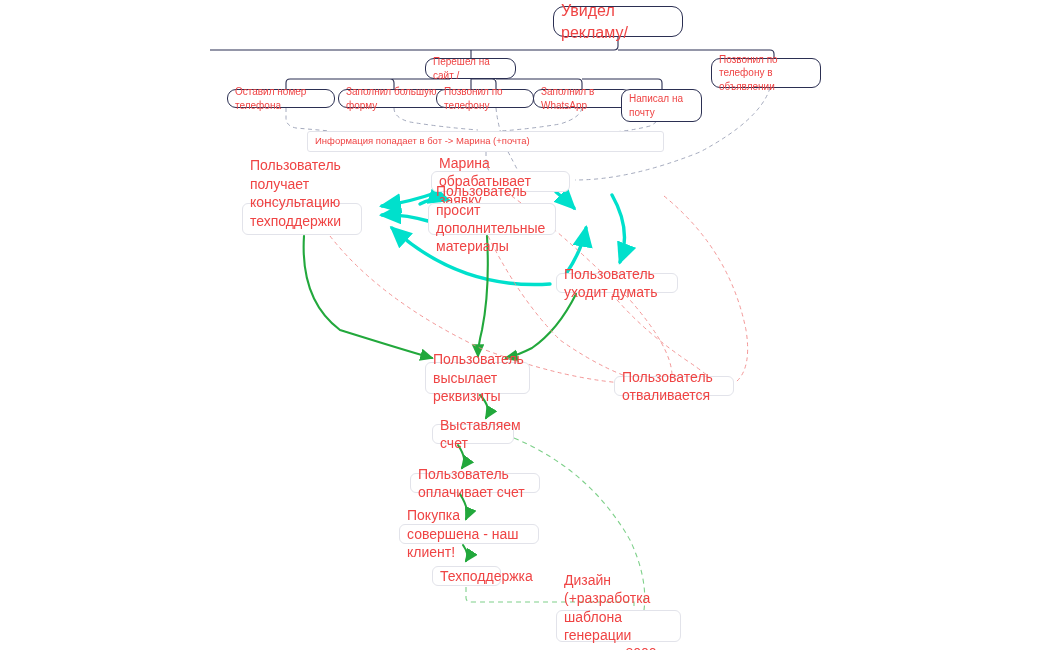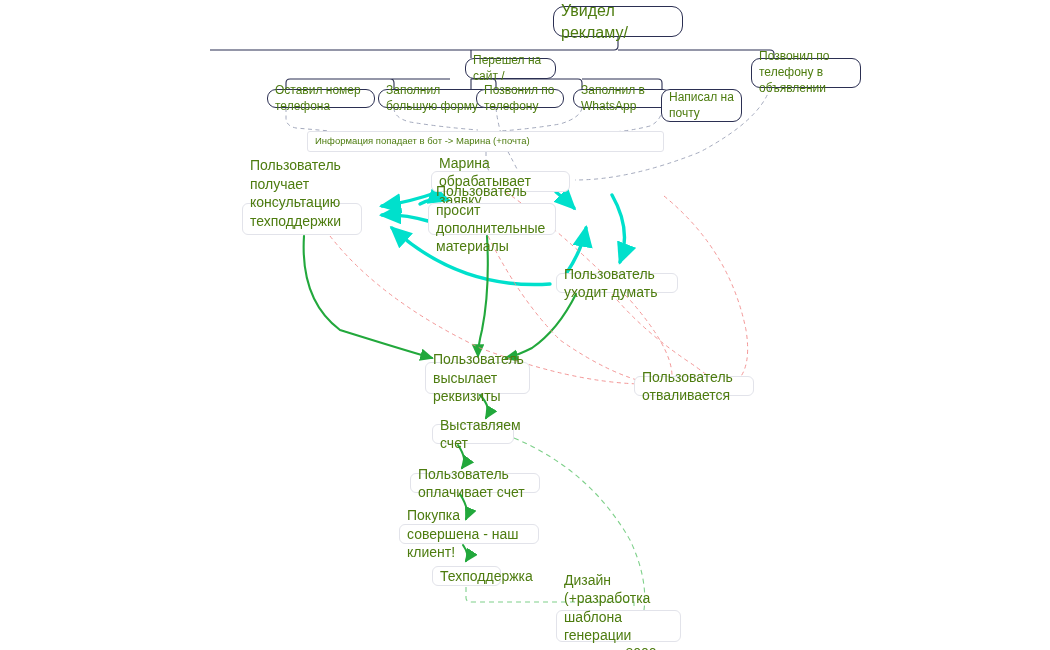--- a/index.html
+++ b/index.html
@@ -22,35 +22,34 @@
     left: 0;
     top: 0;
     width: 1050px;
     height: 650px;
     pointer-events: none;
   }
   .node {
     position: absolute;
     box-sizing: border-box;
     background: #ffffff;
-    color: #4d7c0f;
+    color: #ef4444;
     display: flex;
     align-items: center;
     border-radius: 6px;
     padding: 4px 7px;
     line-height: 1.32;
     white-space: pre-line;
     z-index: 5;
   }
   
   .nd-dark {
     border: 1.4px solid #2b2f52;
     border-radius: 9px;
-    font-size: 12px;
-    margin-left: 40px;
+    font-size: 10px;
   }
   .nd-root {
     border: 1.6px solid #2b2f52;
     border-radius: 11px;
     font-size: 16px;
     justify-content: center;
   }
   
   .nd-light {
     border: 1px solid #e2e3ea;
@@ -134,31 +133,31 @@
     </g>
   </svg>
 
   <div id="node-layer">
       <div class="node nd-root" style="left: 553px; top: 6px; width: 130px; height: 31px;"><span>Увидел рекламу/</span></div>
       <div class="node nd-dark" style="left: 425px; top: 58px; width: 91px; height: 21px;"><span>Перешел на сайт /</span></div>
       <div class="node nd-dark" style="left: 711px; top: 58px; width: 110px; height: 30px;"><span>Позвонил по телефону в
 объявлении</span></div>
       <div class="node nd-dark" style="left: 227px; top: 89px; width: 108px; height: 19px;"><span>Оставил номер телефона</span></div>
       <div class="node nd-dark" style="left: 338px; top: 89px; width: 113px; height: 19px;"><span>Заполнил большую форму</span></div>
-      <div class="node nd-dark" style="left: 436px; top: 89px; width: 88px; height: 19px;"><span>Позвонил по телефону</span></div>
+      <div class="node nd-dark" style="left: 436px; top: 89px; width: 98px; height: 19px;"><span>Позвонил по телефону</span></div>
       <div class="node nd-dark" style="left: 533px; top: 89px; width: 99px; height: 19px;"><span>Заполнил в WhatsApp</span></div>
       <div class="node nd-dark" style="left: 621px; top: 89px; width: 81px; height: 33px;"><span>Написал на почту</span></div>
       <div class="node nd-wide" style="left: 307px; top: 131px; width: 357px; height: 21px;"><span>Информация попадает в бот -&gt; Марина (+почта)</span></div>
       <div class="node nd-light" style="left: 431px; top: 171px; width: 139px; height: 21px;"><span>Марина обрабатывает заявку</span></div>
       <div class="node nd-light" style="left: 242px; top: 203px; width: 120px; height: 32px; align-items: flex-end;"><span>Пользователь получает
 консультацию техподдержки</span></div>
       <div class="node nd-light" style="left: 428px; top: 203px; width: 128px; height: 32px;"><span>Пользователь просит
 дополнительные материалы</span></div>
       <div class="node nd-light" style="left: 556px; top: 273px; width: 122px; height: 20px;"><span>Пользователь уходит думать</span></div>
-      <div class="node nd-light" style="left: 614px; top: 376px; width: 120px; height: 20px; margin-left: 20px;"><span>Пользователь отваливается</span></div>
+      <div class="node nd-light" style="left: 614px; top: 376px; width: 120px; height: 20px;"><span>Пользователь отваливается</span></div>
       <div class="node nd-light" style="left: 425px; top: 362px; width: 105px; height: 32px;"><span>Пользователь высылает
 реквизиты</span></div>
       <div class="node nd-light" style="left: 432px; top: 424px; width: 82px; height: 20px;"><span>Выставляем счет</span></div>
       <div class="node nd-light" style="left: 410px; top: 473px; width: 130px; height: 20px;"><span>Пользователь оплачивает счет</span></div>
       <div class="node nd-light" style="left: 399px; top: 524px; width: 140px; height: 20px;"><span>Покупка совершена - наш клиент!</span></div>
       <div class="node nd-light" style="left: 432px; top: 566px; width: 69px; height: 20px;"><span>Техподдержка</span></div>
       <div class="node nd-light" style="left: 556px; top: 610px; width: 125px; height: 32px;"><span>Дизайн (+разработка шаблона
 генерации контента 8000 р.)</span></div>
     </div>
 

